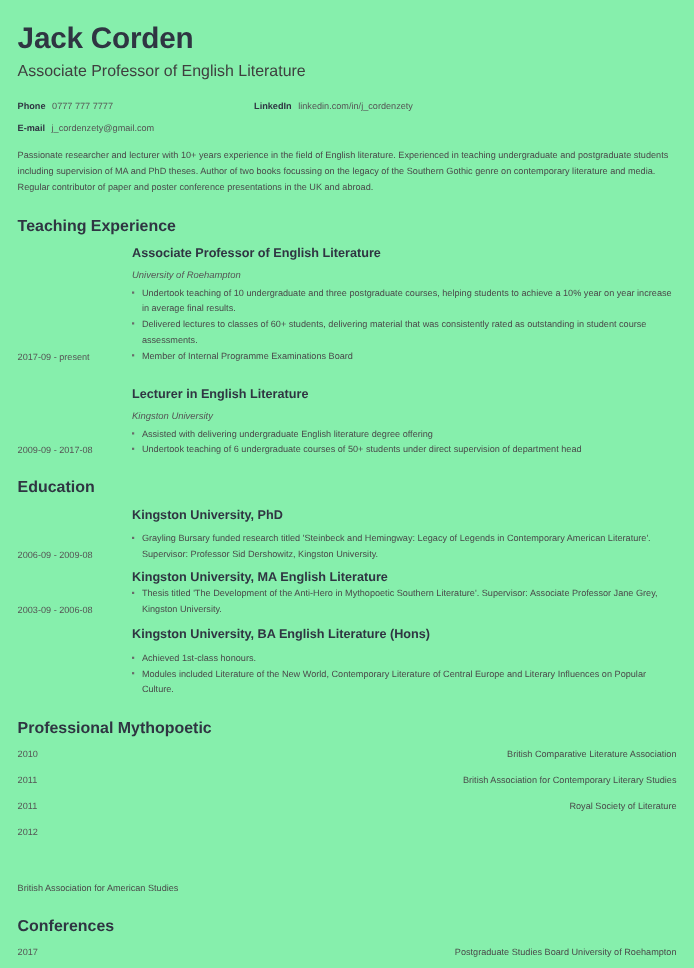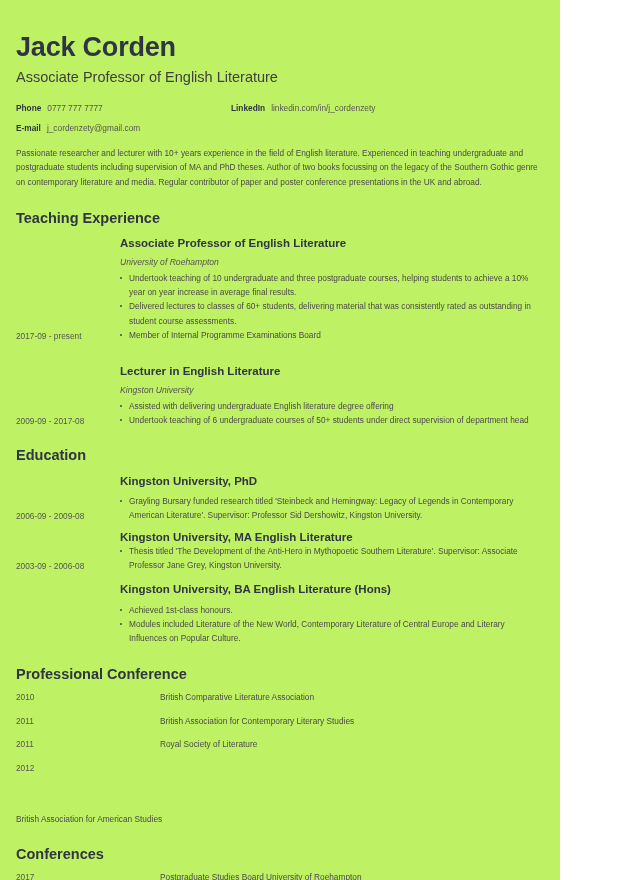--- a/index.html
+++ b/index.html
@@ -7,26 +7,26 @@
     padding: 0;
     background: #ffffff;
   }
   body {
     font-family: "Liberation Sans", "DejaVu Sans", sans-serif;
     color: #3f3f3f;
     -webkit-font-smoothing: antialiased;
   }
   .page {
     position: relative;
-    width: 560px;
+    width: 631px;
     height: 880px;
-    background: #bef264;
+    background: #86efac;
     overflow: hidden;
     box-sizing: border-box;
-    padding: 12px 16px;
+    padding: 0 16px;
   }
 
   
   .cv-header { padding-top: 21px; }
   .cv-name {
     font-size: 27px;
     font-weight: bold;
     color: #2f3542;
     letter-spacing: -0.2px;
     line-height: 1.05;
@@ -152,20 +152,21 @@
     flex: none;
     font-size: 8.3px;
     color: #555555;
     line-height: 1.4;
   }
   .yr-text {
     flex: 1;
     font-size: 8.3px;
     color: #4a4a4a;
     line-height: 1.4;
+    text-align: right;
   }
   .it { font-style: italic; }
 </style>
 </head>
 <body>
 
 <div class="page">
 
   <div class="cv-header">
     <h1 class="cv-name">Jack Corden</h1>
@@ -257,21 +258,21 @@
             <li>Achieved 1st-class honours.</li>
             <li>Modules included Literature of the New World, Contemporary Literature of Central Europe and Literary Influences on Popular Culture.</li>
           </ul>
         </div>
       </div>
 
     </div>
   </div>
 
   <div class="section">
-    <h3 class="section-title">Professional Conference</h3>
+    <h3 class="section-title">Professional Mythopoetic</h3>
     <div>
       <div class="yr-row">
         <div class="yr-year">2010</div>
         <div class="yr-text">British Comparative Literature Association</div>
       </div>
       <div class="yr-row">
         <div class="yr-year">2011</div>
         <div class="yr-text">British Association for Contemporary Literary Studies</div>
       </div>
       <div class="yr-row">

